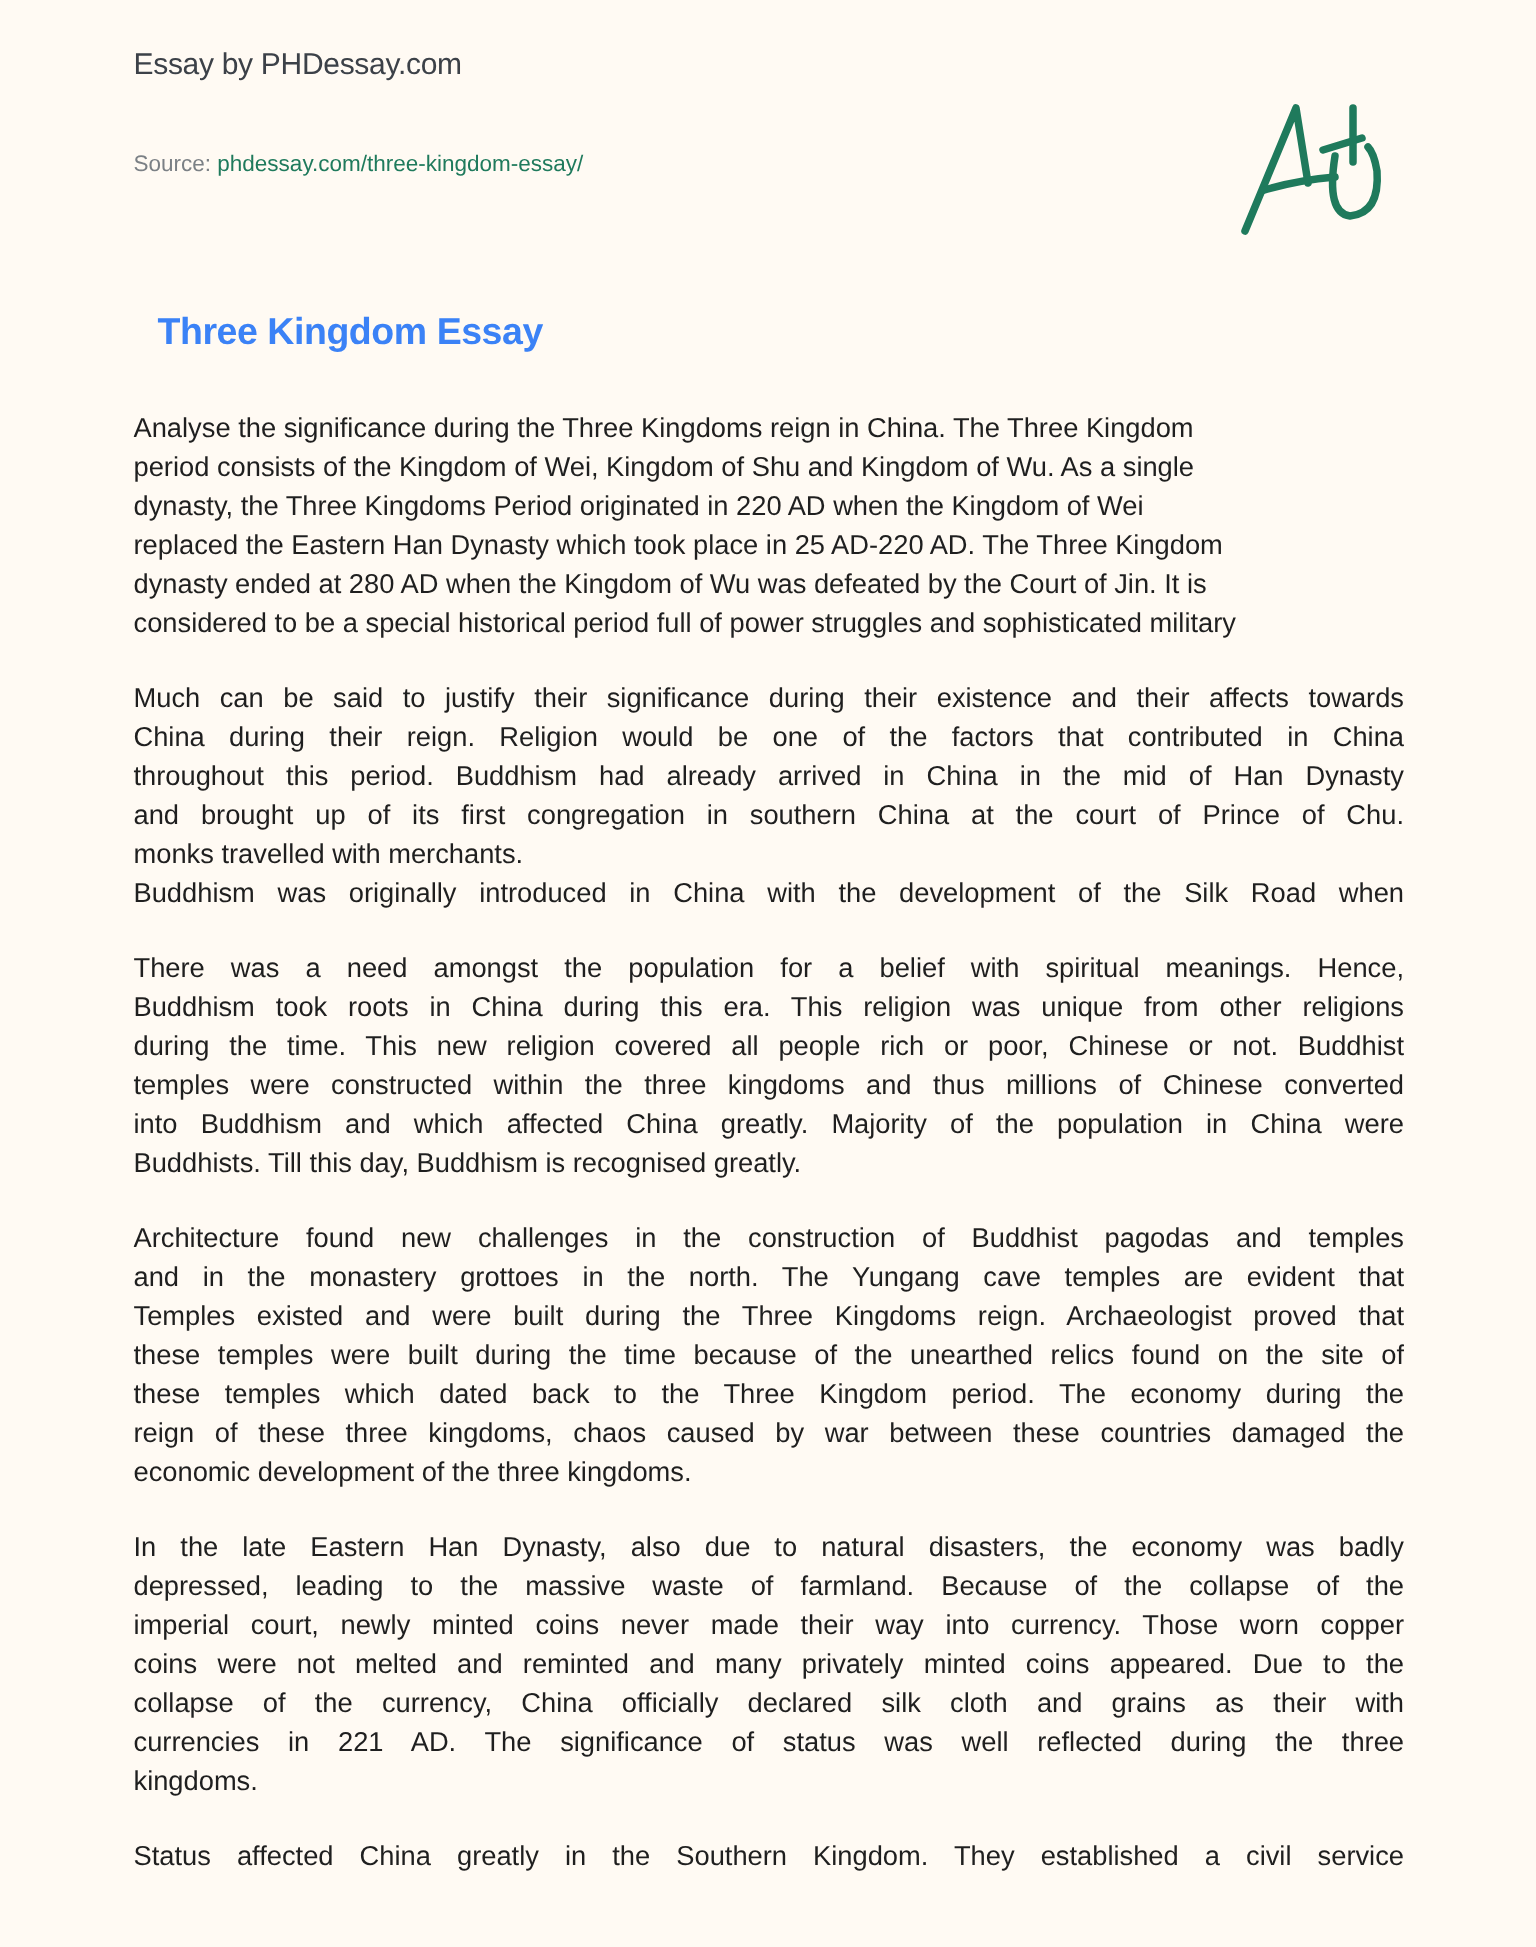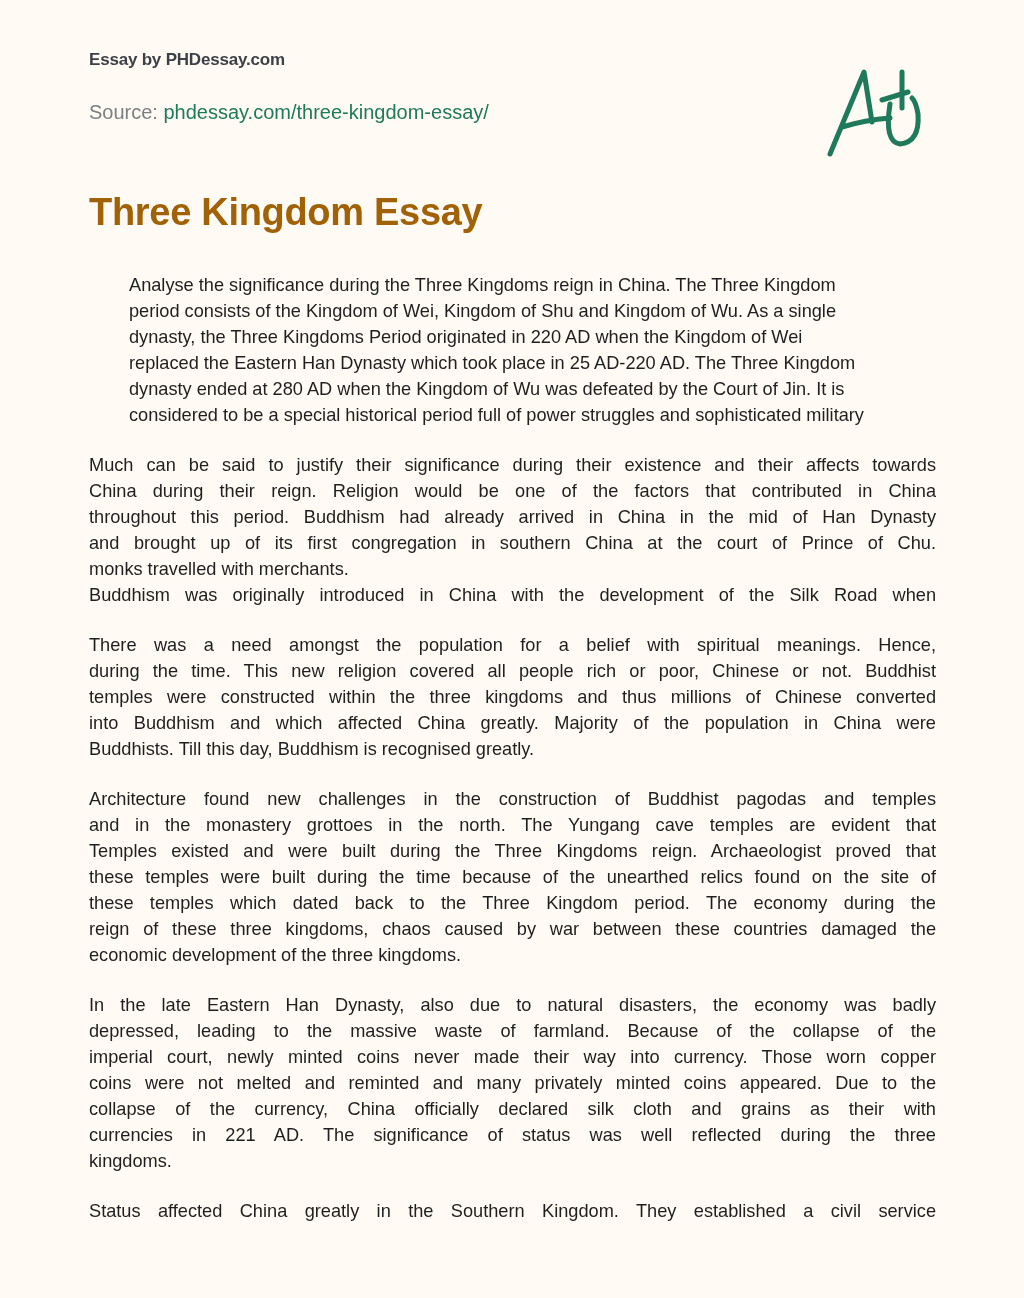--- a/index.html
+++ b/index.html
@@ -3,46 +3,46 @@
 <meta charset="utf-8">
 <style>
   html, body { margin: 0; padding: 0; }
   body {
     width: 1024px; height: 1298px; overflow: hidden;
     background: #fffaf3;
     font-family: "Liberation Sans", sans-serif;
     position: relative;
   }
   .brand {
-    position: absolute; left: 89px; top: 50px;
-    font-size: 17px; font-weight: bold; color: #3c4148;
+    position: absolute; left: 89px; top: 32px;
+    font-size: 20px; font-weight: normal; color: #3c4148;
     letter-spacing: -0.2px;
   }
   .source {
     position: absolute; left: 89px; top: 101px;
-    font-size: 20px; color: #7b8085;
+    font-size: 15px; color: #7b8085;
   }
   .source a { color: #1f7a5c; text-decoration: none; }
   .logo { position: absolute; left: 820px; top: 62px; width: 110px; height: 100px; }
   .title {
     position: absolute; left: 89px; top: 191px;
-    font-size: 38px; font-weight: bold; color: #a16207; margin: 0;
+    font-size: 25px; font-weight: bold; color: #3b82f6; margin: 16px;
     letter-spacing: -0.3px;
   }
   .essay {
     position: absolute; left: 89px; top: 272px; width: 847px;
     font-size: 18.2px; color: #1f1f1f;
   }
   .para { margin-bottom: 24px; }
   .line {
     height: 26px; line-height: 26px; white-space: nowrap;
     text-align: justify; text-align-last: justify; overflow: hidden;
   }
   .line.last { text-align-last: left; }
-  .para.left .line { text-align-last: left; margin-left: 40px; }
+  .para.left .line { text-align-last: left; }
   .clip { position: absolute; left: 0; right: 0; top: 1250px; bottom: 0; background: #fffaf3; }
 </style>
 </head>
 <body>
 
 <div class="brand">Essay by PHDessay.com</div>
 <div class="source">
   <span>Source: </span><a>phdessay.com/three-kingdom-essay/</a>
 </div>
 
@@ -70,20 +70,21 @@
     <div class="para">
       <div class="line">Much can be said to justify their significance during their existence and their affects towards</div>
       <div class="line">China during their reign. Religion would be one of the factors that contributed in China</div>
       <div class="line">throughout this period. Buddhism had already arrived in China in the mid of Han Dynasty</div>
       <div class="line">and brought up of its first congregation in southern China at the court of Prince of Chu.</div>
       <div class="line last">monks travelled with merchants.</div>
       <div class="line">Buddhism was originally introduced in China with the development of the Silk Road when</div>
     </div>
     <div class="para">
       <div class="line">There was a need amongst the population for a belief with spiritual meanings. Hence,</div>
+      <div class="line">Buddhism took roots in China during this era. This religion was unique from other religions</div>
       <div class="line">during the time. This new religion covered all people rich or poor, Chinese or not. Buddhist</div>
       <div class="line">temples were constructed within the three kingdoms and thus millions of Chinese converted</div>
       <div class="line">into Buddhism and which affected China greatly. Majority of the population in China were</div>
       <div class="line last">Buddhists. Till this day, Buddhism is recognised greatly.</div>
     </div>
     <div class="para">
       <div class="line">Architecture found new challenges in the construction of Buddhist pagodas and temples</div>
       <div class="line">and in the monastery grottoes in the north. The Yungang cave temples are evident that</div>
       <div class="line">Temples existed and were built during the Three Kingdoms reign. Archaeologist proved that</div>
       <div class="line">these temples were built during the time because of the unearthed relics found on the site of</div>

